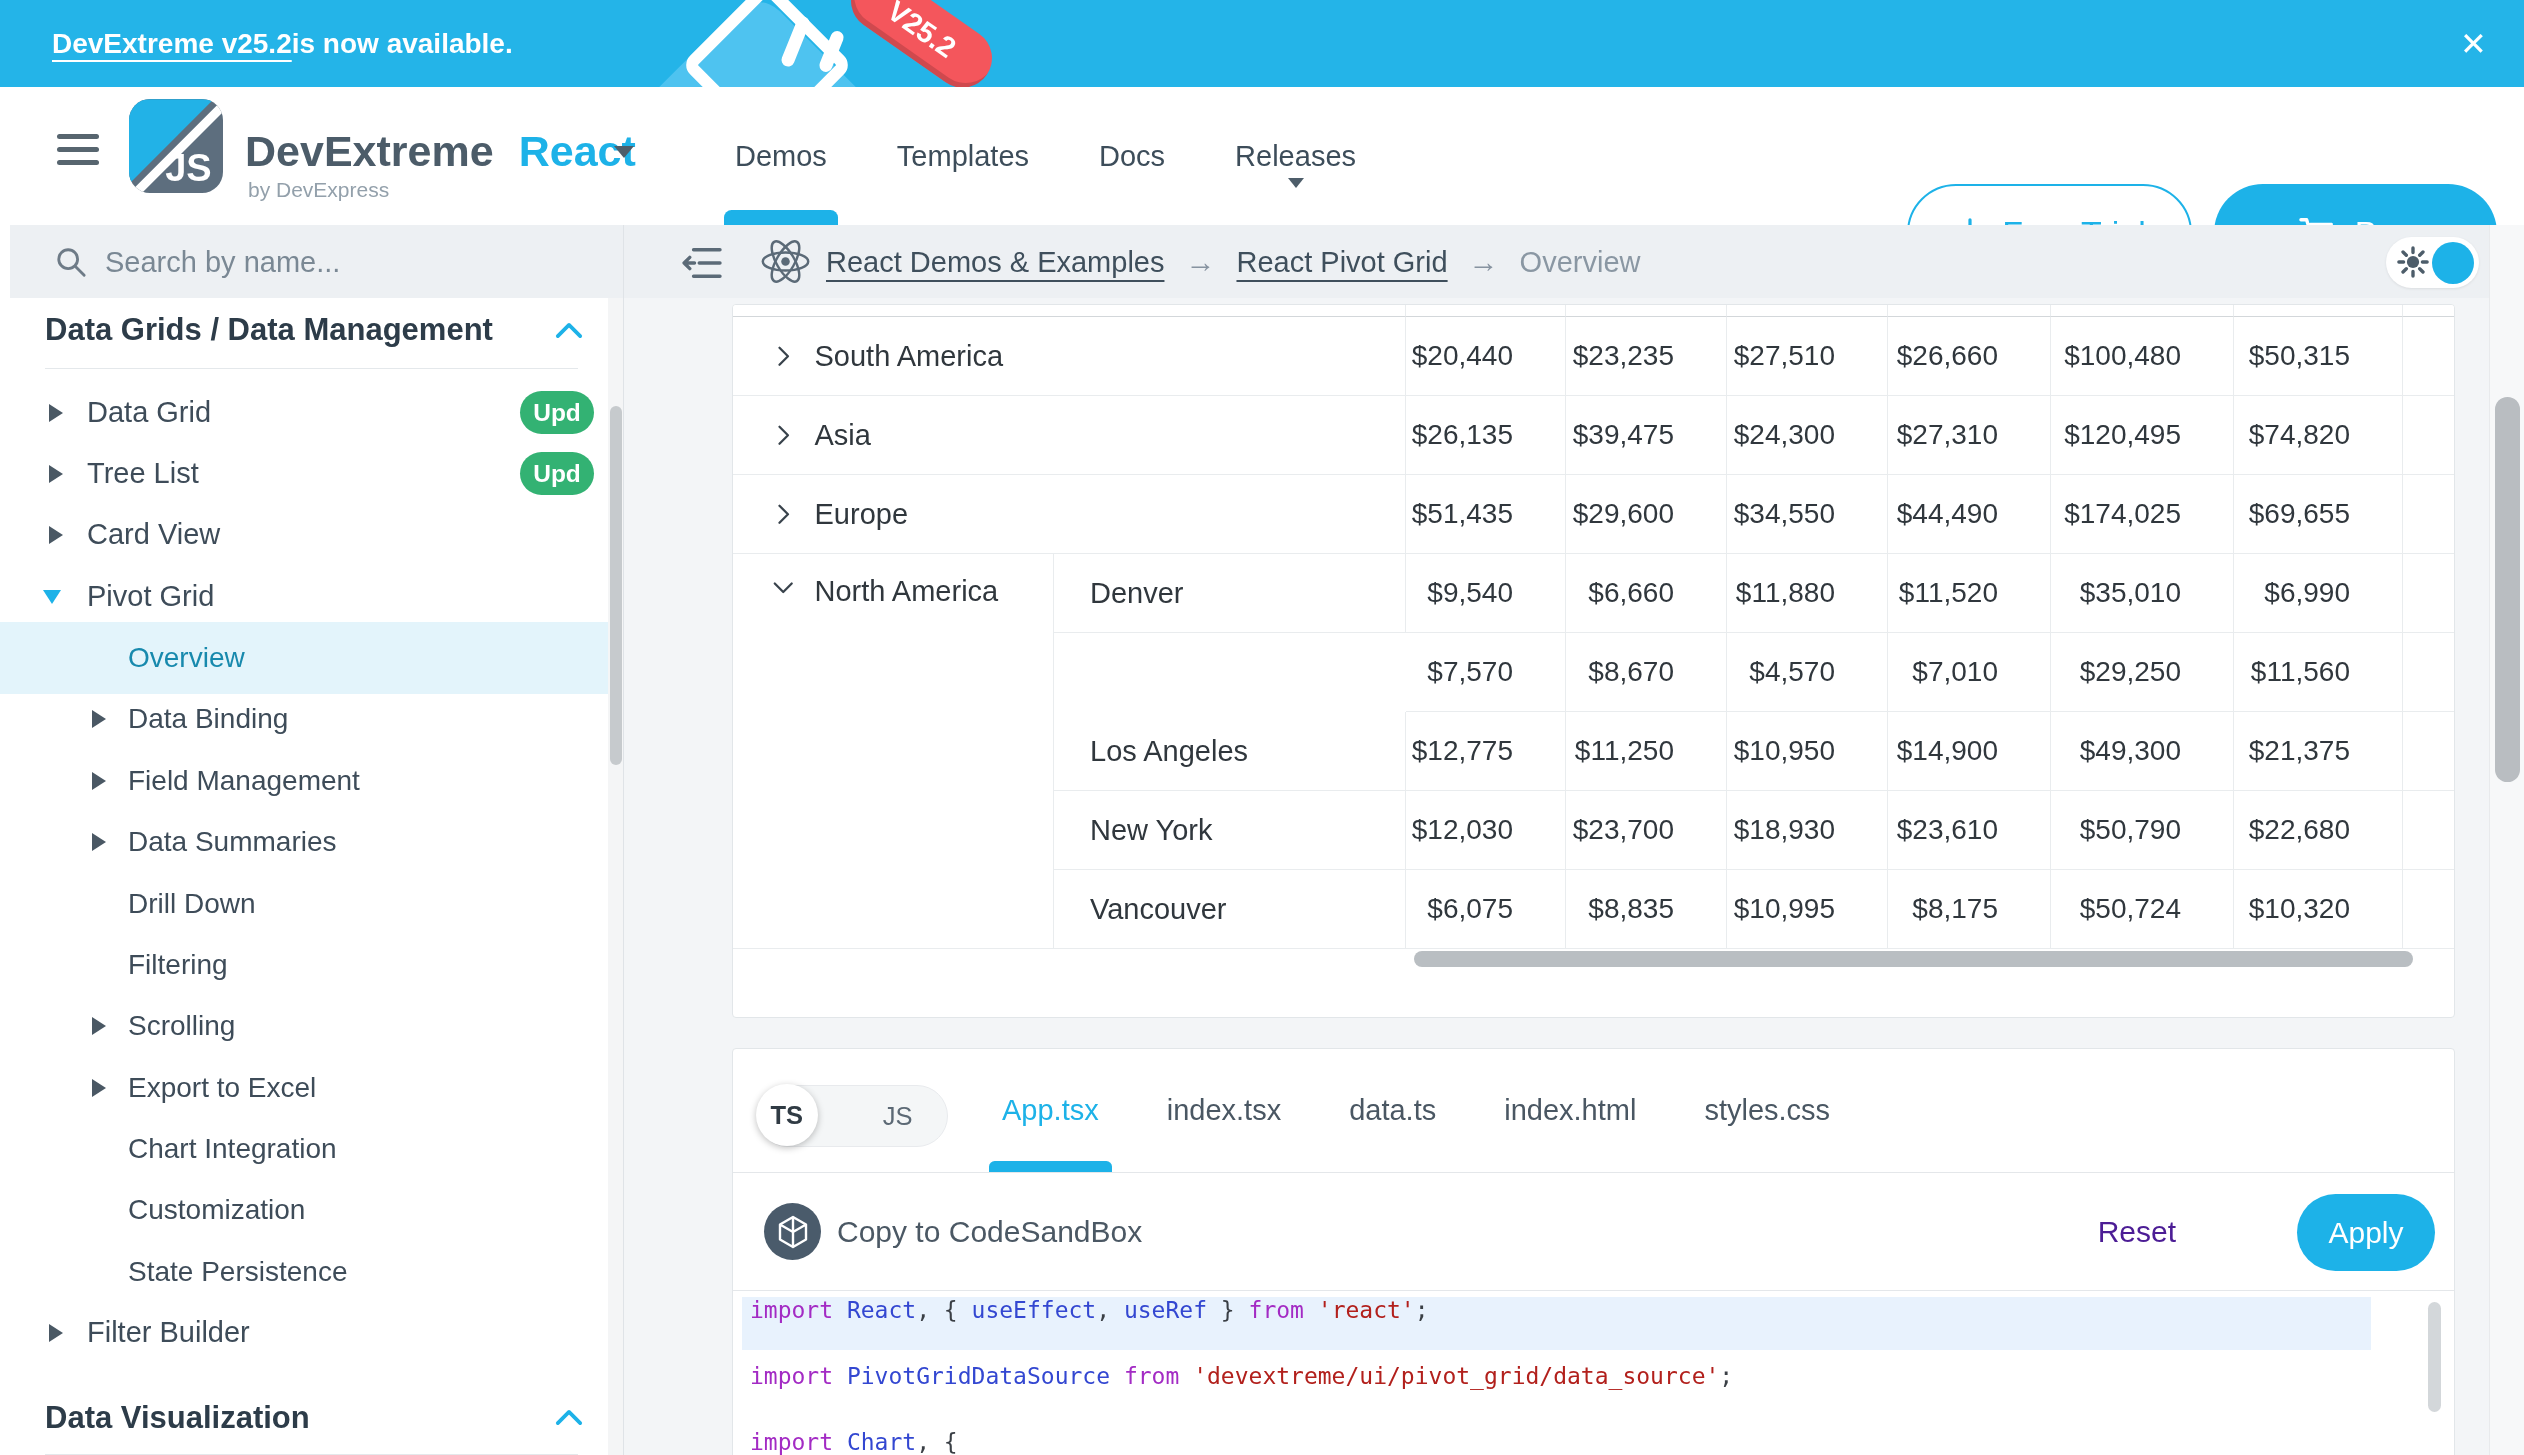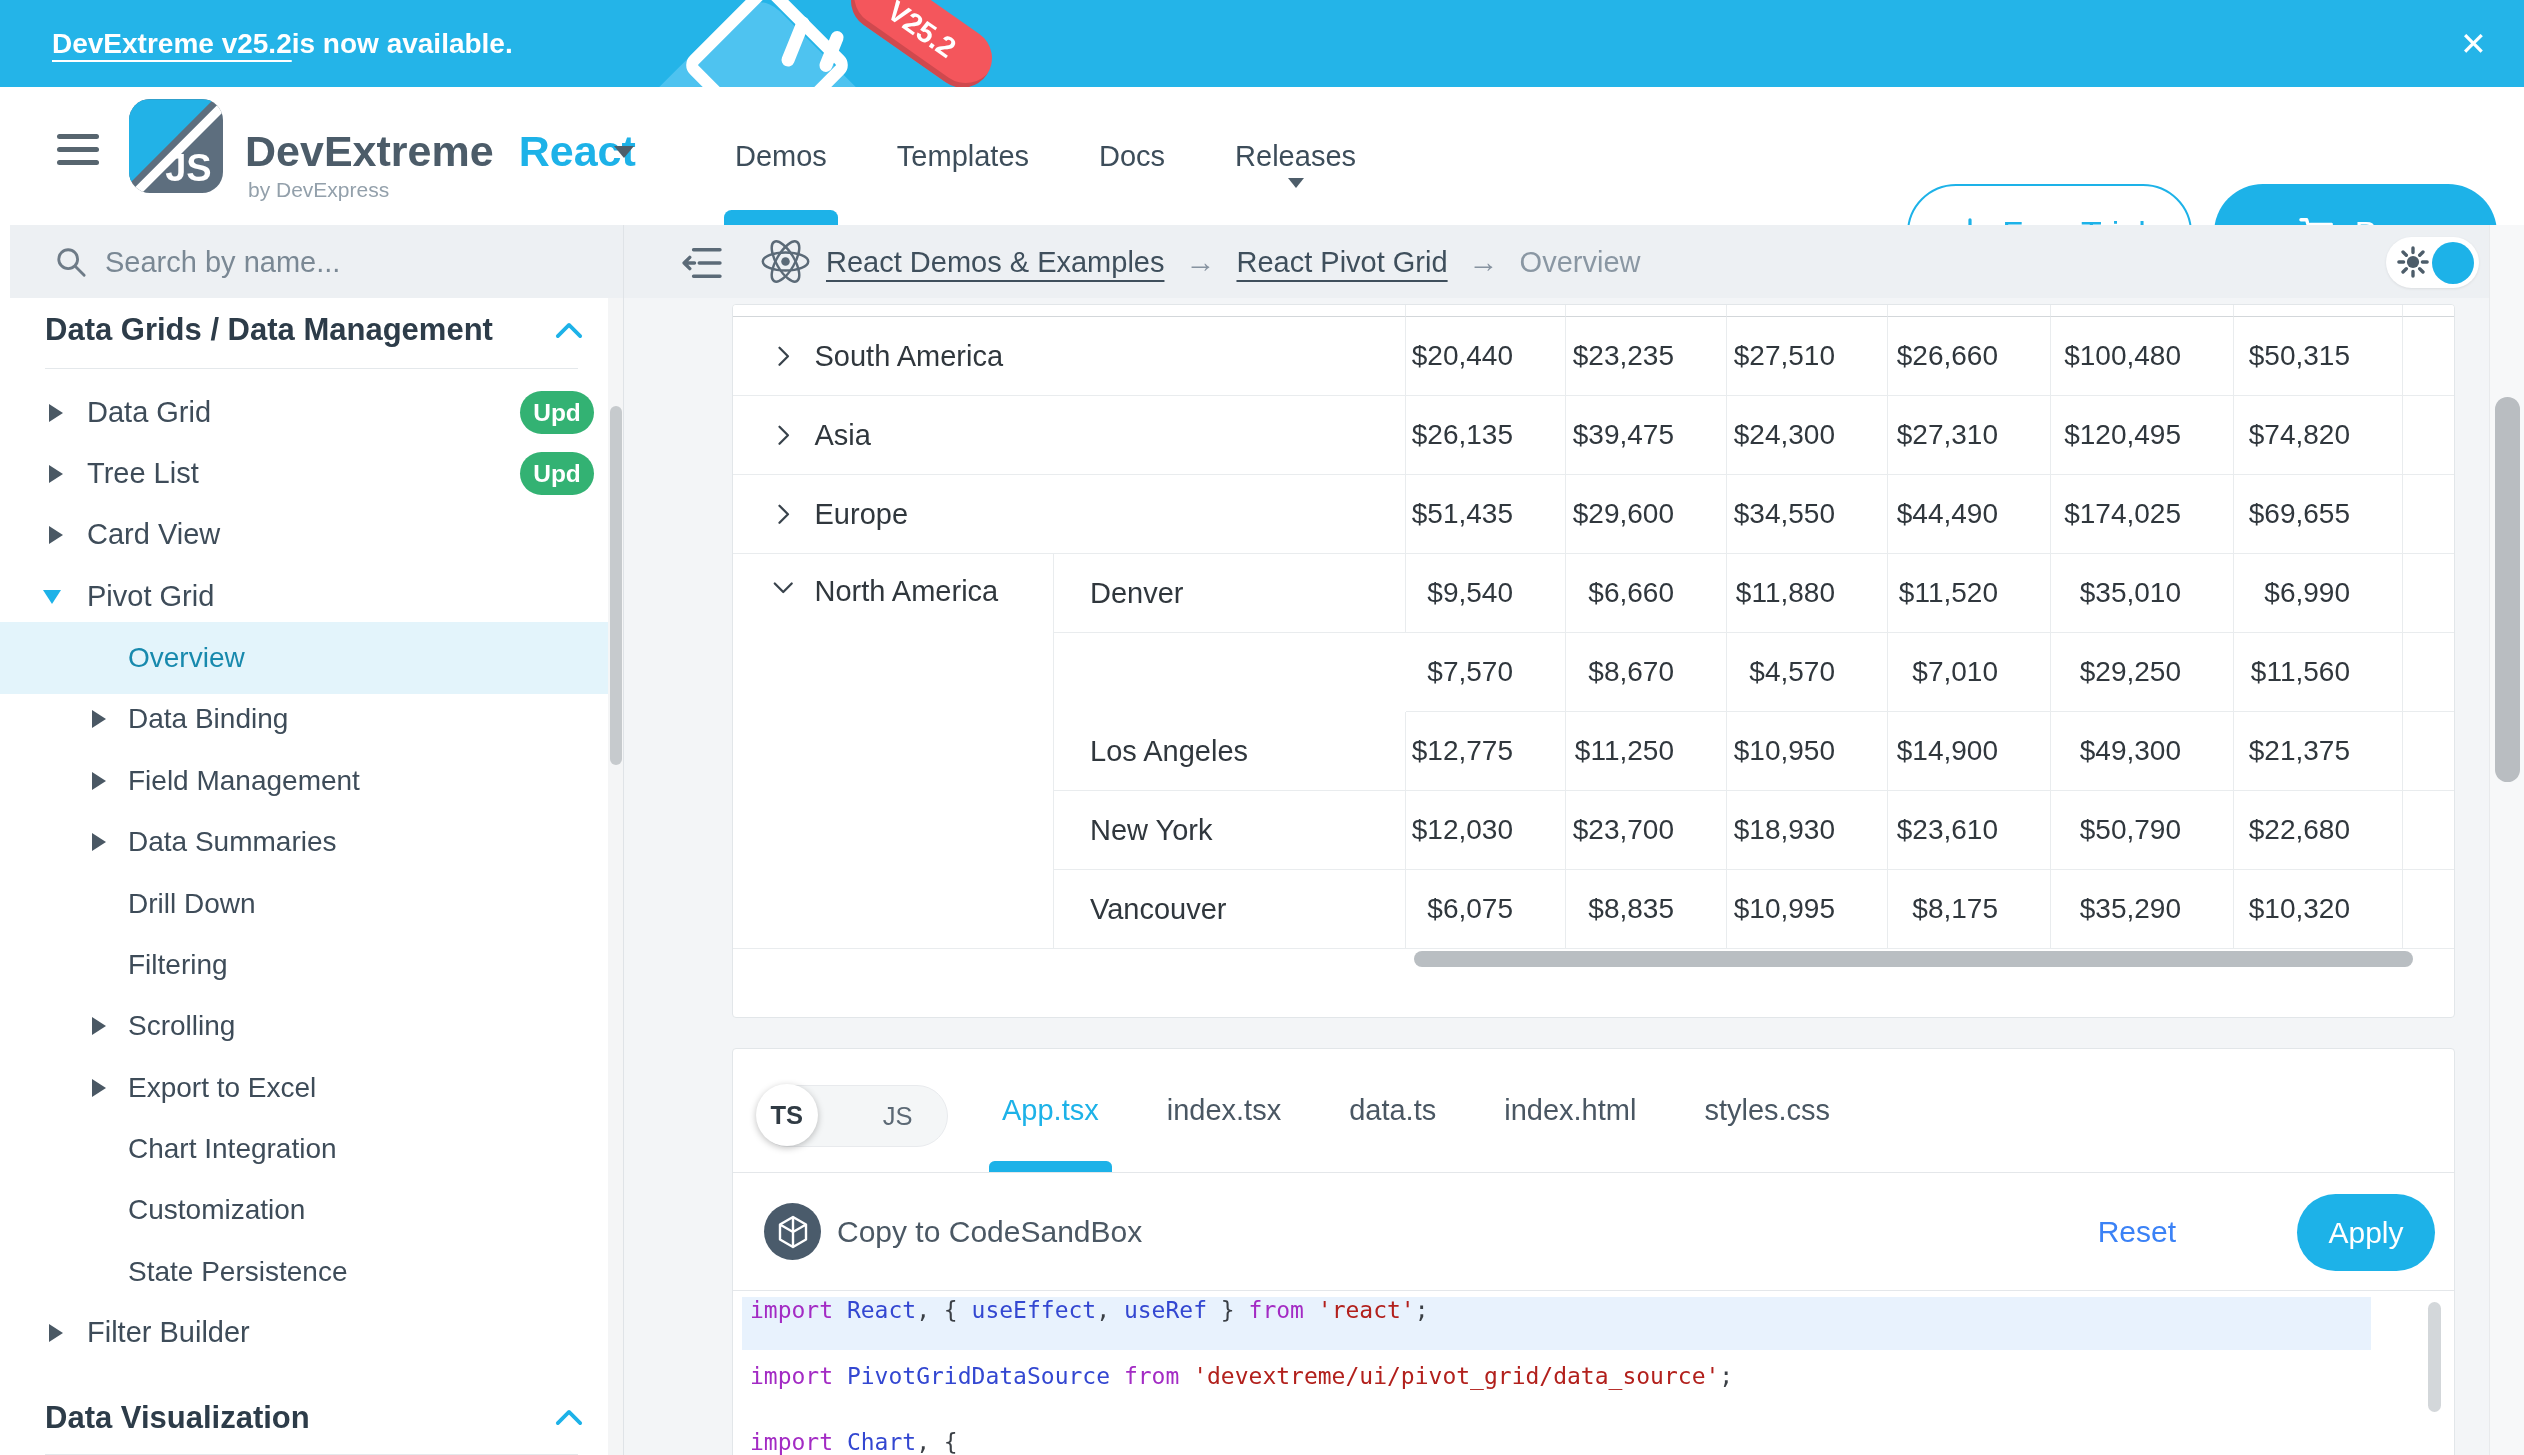--- a/index.html
+++ b/index.html
@@ -94,21 +94,21 @@
   .lang-alt{position:absolute;right:34px;top:0;height:60px;display:flex;align-items:center;font-size:25.5px;color:#5c6975;}
   .file-tabs{position:absolute;left:269px;top:0;height:123px;display:flex;gap:68px;align-items:center;}
   .file-tab{position:relative;height:123px;display:flex;align-items:center;font-size:29px;color:#4a5763;cursor:pointer;}
   .file-tab.active{color:#1db2e8;}
   .file-tab.active::after{content:"";position:absolute;left:-13.2px;right:-13.2px;bottom:0;height:11.3px;background:#1db2e8;border-radius:5.7px 5.7px 0 0;}
   .tabs-divider{position:absolute;left:0;top:123px;width:1723px;height:0.9px;background:#e4e7ea;}
   .sandbox-row{position:absolute;left:0;top:124px;width:1723px;height:118px;border-bottom:0.9px solid #e4e7ea;box-sizing:border-box;}
   .csb-icon{position:absolute;left:31px;top:30px;width:57px;height:57px;border-radius:50%;background:#4a5b6b;
             display:flex;align-items:center;justify-content:center;cursor:pointer;}
   .csb-label{position:absolute;left:104px;top:0;height:118px;display:flex;align-items:center;font-size:30px;color:#4b5864;cursor:pointer;}
-  .reset-btn{position:absolute;right:274px;top:0;height:118px;display:flex;align-items:center;font-size:30px;color:#3b82f6;
+  .reset-btn{position:absolute;right:274px;top:0;height:118px;display:flex;align-items:center;font-size:30px;color:#4c1d95;
              background:none;border:none;cursor:pointer;font-family:"Liberation Sans",sans-serif;}
   .apply-btn{position:absolute;right:21px;top:21px;width:138px;height:77px;border:none;border-radius:39px;background:#1db2e8;
              color:#fff;font-size:30px;cursor:pointer;font-family:"Liberation Sans",sans-serif;}
   .code-area{position:absolute;left:0;top:242px;width:1723px;height:287px;font-family:"DejaVu Sans Mono",monospace;font-size:23px;}
   .code-line{position:absolute;left:9.4px;width:1629px;height:53px;display:flex;align-items:flex-start;padding-left:7.6px;box-sizing:border-box;white-space:pre;}
   .code-line.hl{background:#e8f2fd;}
   .tok-kw{color:#a32bc4;}
   .tok-id{color:#3347d1;}
   .tok-str{color:#b2201c;}
   .tok-pl{color:#3a3f45;}
@@ -384,21 +384,21 @@
         <div class="cell val" style="grid-area: 8 / 5;">$18,930</div>
         <div class="cell val" style="grid-area: 8 / 6;">$23,610</div>
         <div class="cell val" style="grid-area: 8 / 7;">$50,790</div>
         <div class="cell val" style="grid-area: 8 / 8;">$22,680</div>
         <div class="cell noborder-r" style="grid-area: 8 / 9;"></div>
         <div class="cell cityhdr" style="grid-area: 9 / 2;">Vancouver</div>
         <div class="cell val" style="grid-area: 9 / 3;">$6,075</div>
         <div class="cell val" style="grid-area: 9 / 4;">$8,835</div>
         <div class="cell val" style="grid-area: 9 / 5;">$10,995</div>
         <div class="cell val" style="grid-area: 9 / 6;">$8,175</div>
-        <div class="cell val" style="grid-area: 9 / 7;">$35,290</div>
+        <div class="cell val" style="grid-area: 9 / 7;">$50,724</div>
         <div class="cell val" style="grid-area: 9 / 8;">$10,320</div>
         <div class="cell noborder-r" style="grid-area: 9 / 9;"></div>
       </div>
     <div class="abs hscroll"></div>
   </div>
 
   <div class="abs card code-card">
     <div class="lang-toggle">
       <div class="lang-knob">TS</div>
       <div class="lang-alt">JS</div>

